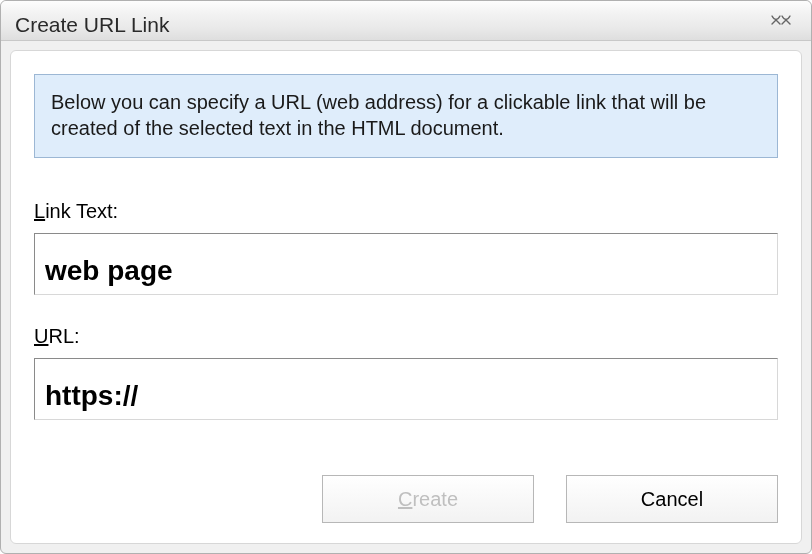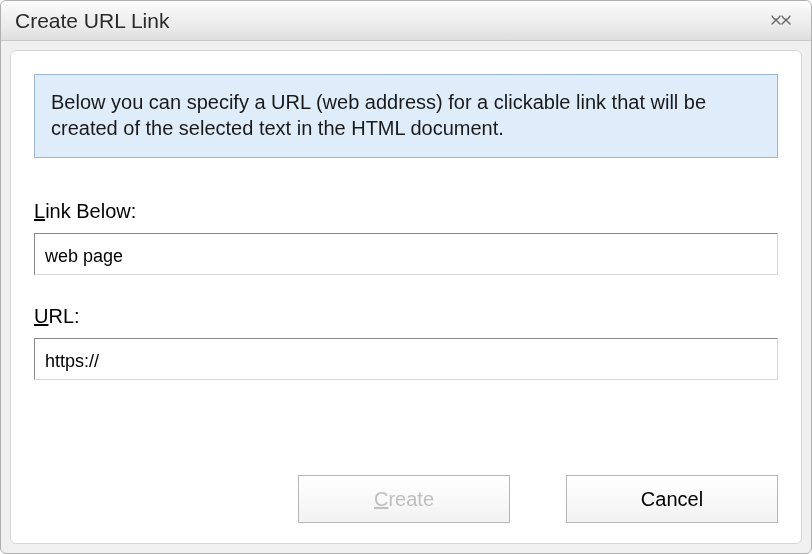--- a/index.html
+++ b/index.html
@@ -17,22 +17,21 @@
     position: relative;
     overflow: hidden;
   }
   .titlebar {
     height: 40px;
     background: linear-gradient(to bottom, #fdfdfd 0%, #f3f3f3 30%, #e9e9e9 70%, #dedede 100%);
     border-bottom: 1px solid #c8c8c8;
     border-top-left-radius: 5px;
     border-top-right-radius: 5px;
     display: flex;
-    align-items: center;
-    padding: 0 14px;
+    padding: 12px 14px;
     position: relative;
   }
   .title {
     color: #2a2a2a;
     font-size: 21px;
   }
   .close-btn {
     position: absolute;
     right: 14px; top: 10px;
     width: 32px; height: 18px;
@@ -61,36 +60,37 @@
   .field-group + .field-group { margin-top: 30px; }
   .field-label {
     font-size: 20px;
     color: #000;
     margin-bottom: 10px;
     display: block;
   }
   .field-label .ul { text-decoration: underline; }
   .text-input {
     width: 100%;
-    font-size: 18px;
+    font-size: 28px;
     font-family: inherit;
     color: #000;
     background: #fff;
     border-top: 1px solid #8a8a8a;
     border-left: 1px solid #8a8a8a;
     border-right: 1px solid #d8d8d8;
     border-bottom: 1px solid #d8d8d8;
-    padding: 12px 10px 7px 10px;
+    padding: 21px 10px 7px 10px;
     outline: none;
+    font-weight: bold;
   }
   .buttons {
     position: absolute;
     right: 23px; bottom: 20px;
     display: flex;
-    gap: 36px;
+    gap: 12px;
   }
   .btn {
     width: 212px;
     height: 48px;
     border: 1px solid #b7b7b7;
     background: linear-gradient(to bottom, #ffffff, #f2f2f2);
     font-size: 20px;
     font-family: inherit;
     display: flex;
     align-items: center;
@@ -117,21 +117,21 @@
     </div>
   </div>
 
   <div class="client">
 
     <div class="info-panel">
       <span>Below you can specify a URL (web address) for a clickable link that will be created of the selected text in the HTML document.</span>
     </div>
 
     <div class="field-group">
-      <label class="field-label"><span class="ul">L</span><span>ink Below:</span></label>
+      <label class="field-label"><span class="ul">L</span><span>ink Text:</span></label>
       <input type="text" class="text-input" value="web page" style="">
     </div>
 
     <div class="field-group">
       <label class="field-label"><span class="ul">U</span><span>RL:</span></label>
       <input type="text" class="text-input" value="https://" style="">
     </div>
 
     <div class="buttons">
       <div class="btn disabled">

